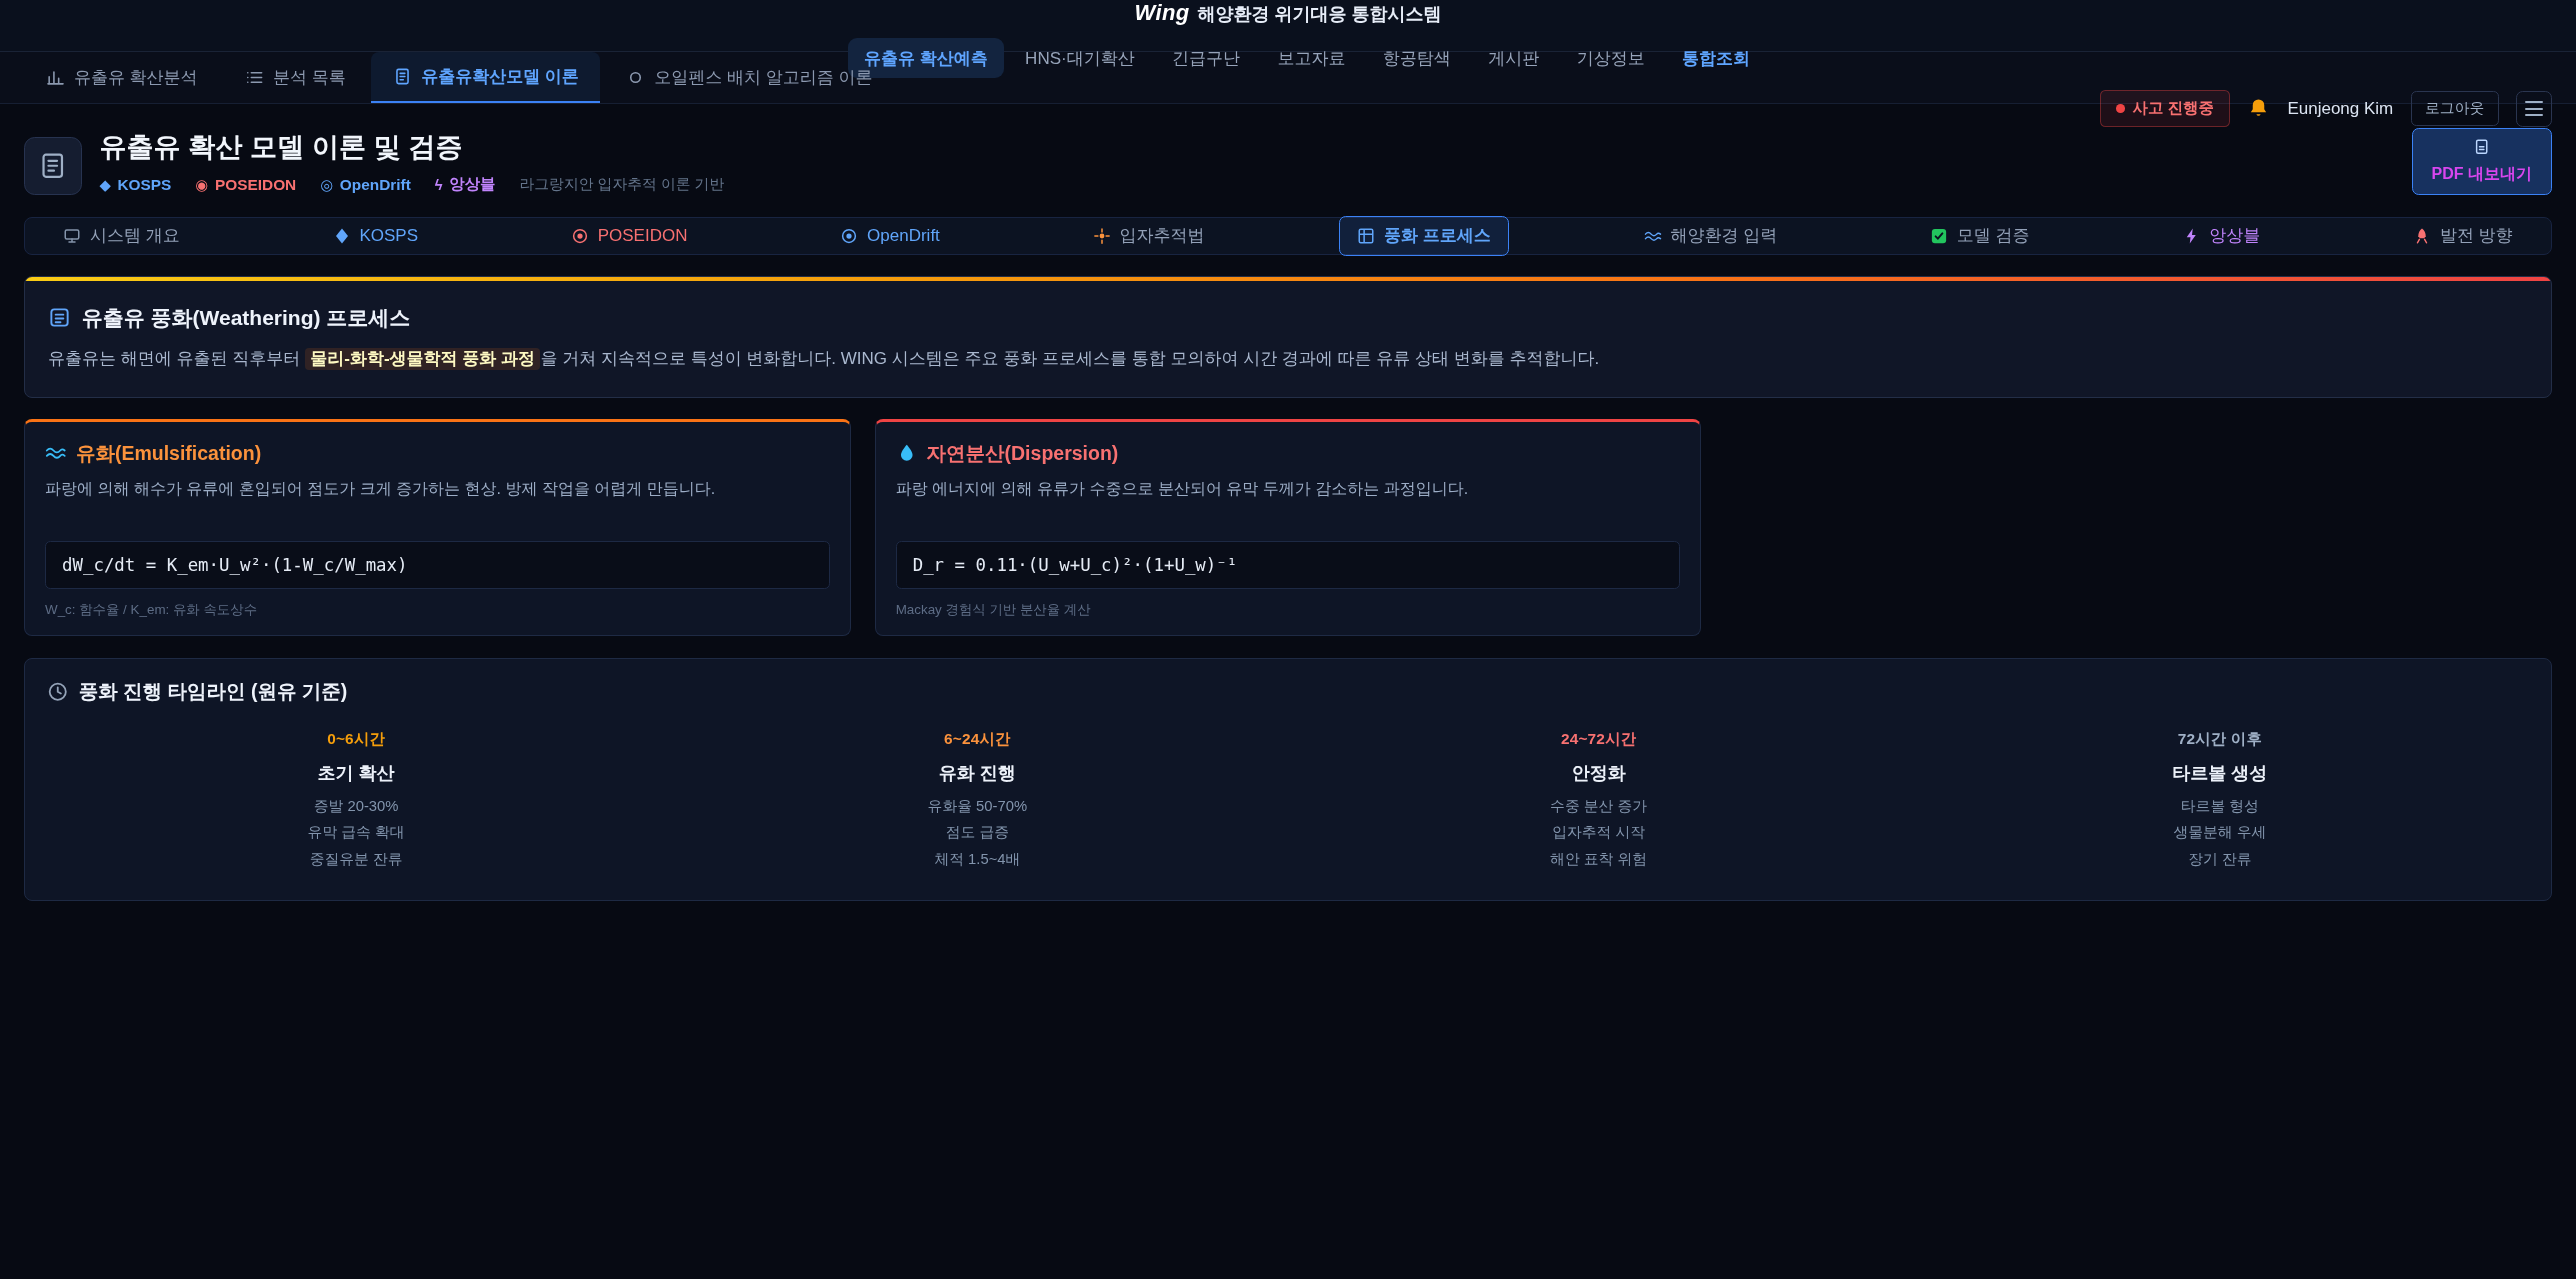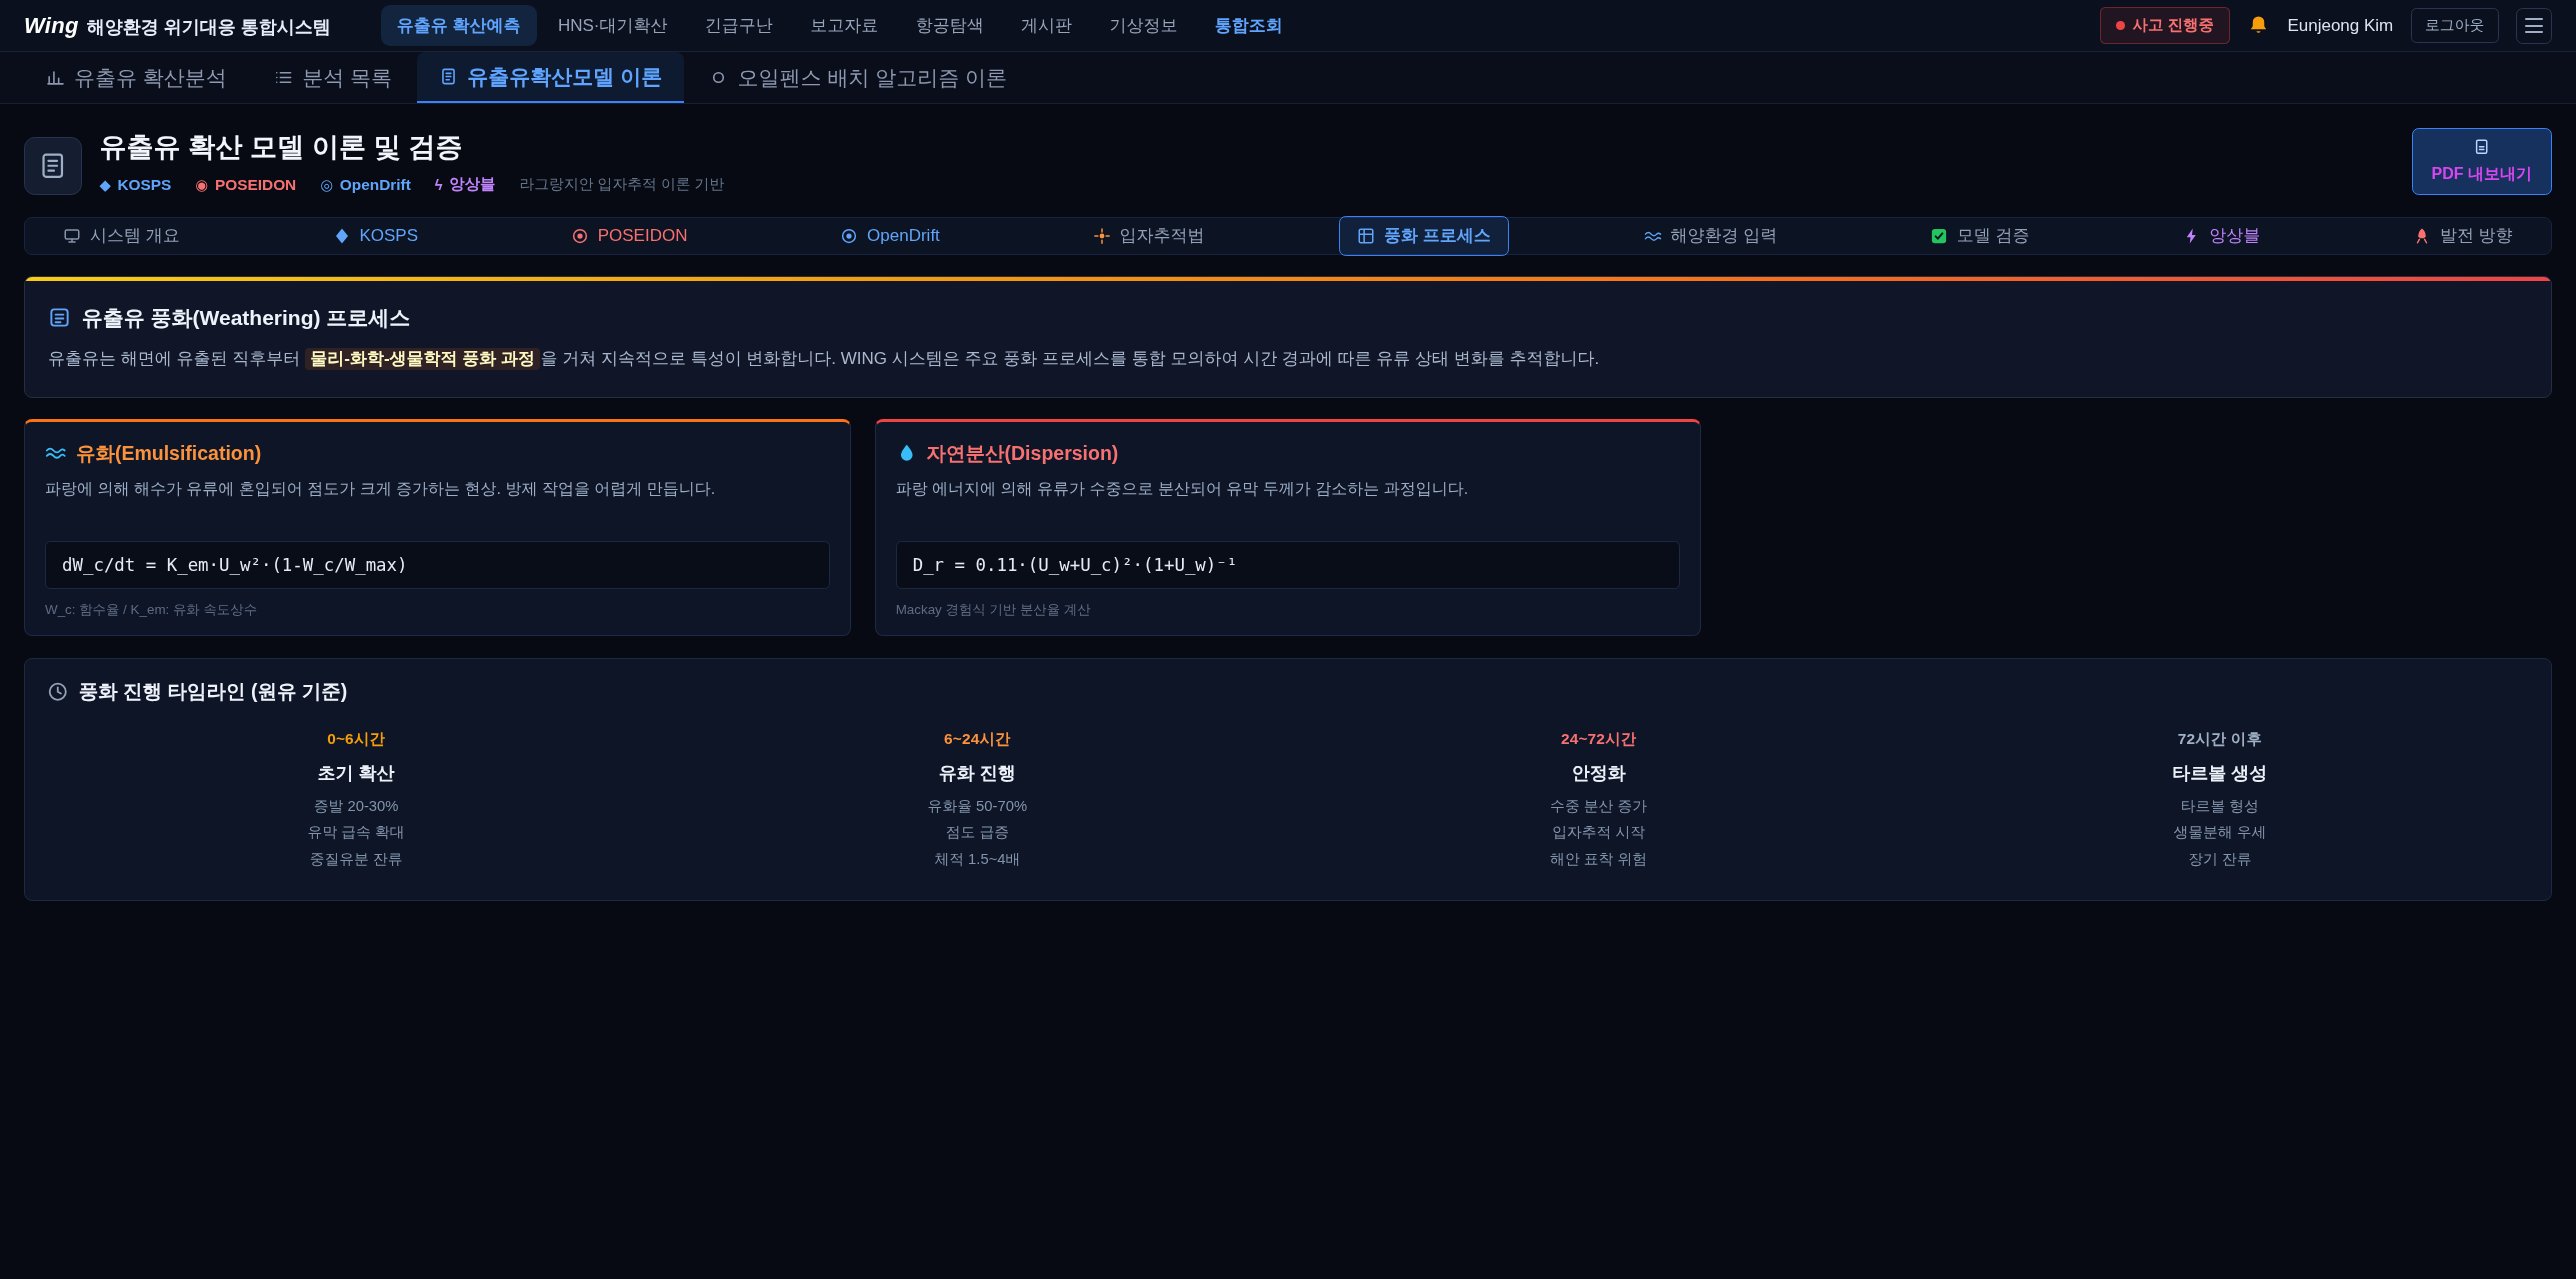--- a/index.html
+++ b/index.html
@@ -9,21 +9,21 @@
     background: #070a13;
     color: #dbe4f2;
     font-family: "Liberation Sans", "DejaVu Sans", sans-serif;
     overflow: hidden;
   }
   svg { display:block; }
 
   
   .topbar {
     height: 52px; background: #0a101d; border-bottom: 0.7px solid #1a2336;
-    display: flex; align-items: center; padding: 0 24px; gap: 12px;
+    display: flex; align-items: center; padding: 0 24px; gap: 12px; flex-direction: column;
   }
   .logo-wrap { display:flex; align-items:baseline; gap:8px; white-space:nowrap; }
   .logo-wing { font-size: 22px; font-weight: 800; font-style: italic; color:#ffffff; letter-spacing:0.3px; }
   .app-title { font-size: 18px; font-weight: 700; color:#e7edf8; }
   .main-nav { display:flex; align-items:center; gap:5.4px; margin-left: 38px; }
   .nav-item { font-size: 17px; color:#97a4ba; padding: 8.7px 16px; border-radius: 9px; cursor:pointer; white-space:nowrap; }
   .nav-item.active { background:#13243f; color:#5fa5ff; font-weight:700; }
   .nav-item.accent { color:#5fa5ff; font-weight:700; }
   .top-right { margin-left:auto; display:flex; align-items:center; gap:17.4px; }
   .incident-badge {
@@ -36,21 +36,21 @@
   .user-name { font-size: 17px; color:#dbe4f2; white-space:nowrap; }
   .logout-btn { font-size:14.8px; color:#9fb0c6; border:0.7px solid #2a3550; background:transparent;
     padding: 6.7px 13.4px; border-radius: 5.4px; cursor:pointer; white-space:nowrap; }
   .menu-btn { width:36px; height:36px; border:0.7px solid #2a3550; border-radius:6.7px; background:transparent;
     display:flex; flex-direction:column; justify-content:center; align-items:center; gap:4.7px; cursor:pointer; }
   .menu-btn span { width:17.4px; height:2px; background:#9fb0c6; border-radius:1.3px; }
 
   
   .subbar { height: 52px; background:#0a0e1a; border-bottom:0.7px solid #161f33;
     display:flex; align-items:stretch; padding: 0 24px; gap:4px; }
-  .subtab { display:flex; align-items:center; gap:9.4px; padding: 0 21.5px; font-size:21px; color:#8c99b0; cursor:pointer; white-space:nowrap; }
+  .subtab { display:flex; align-items:center; gap:9.4px; padding: 0 21.5px; font-size:17px; color:#8c99b0; cursor:pointer; white-space:nowrap; }
   .subtab.active { background:#0e1a2f; color:#5fa5ff; font-weight:700; border-bottom:2.7px solid #3b82f6; border-radius:8px 8px 0 0; }
   .subtab svg { width:19px; height:19px; }
 
   
   .content { padding: 20px 24px 0; }
 
   .page-head { display:flex; align-items:flex-end; gap:17.4px; }
   .page-icon { width:58px; height:58px; border-radius:10.7px; background:#151d30; border:0.7px solid #273350;
     display:flex; align-items:center; justify-content:center; flex:none; }
   .page-title { font-size: 27px; font-weight: 800; color:#f2f6fc; letter-spacing:0.1px; }

